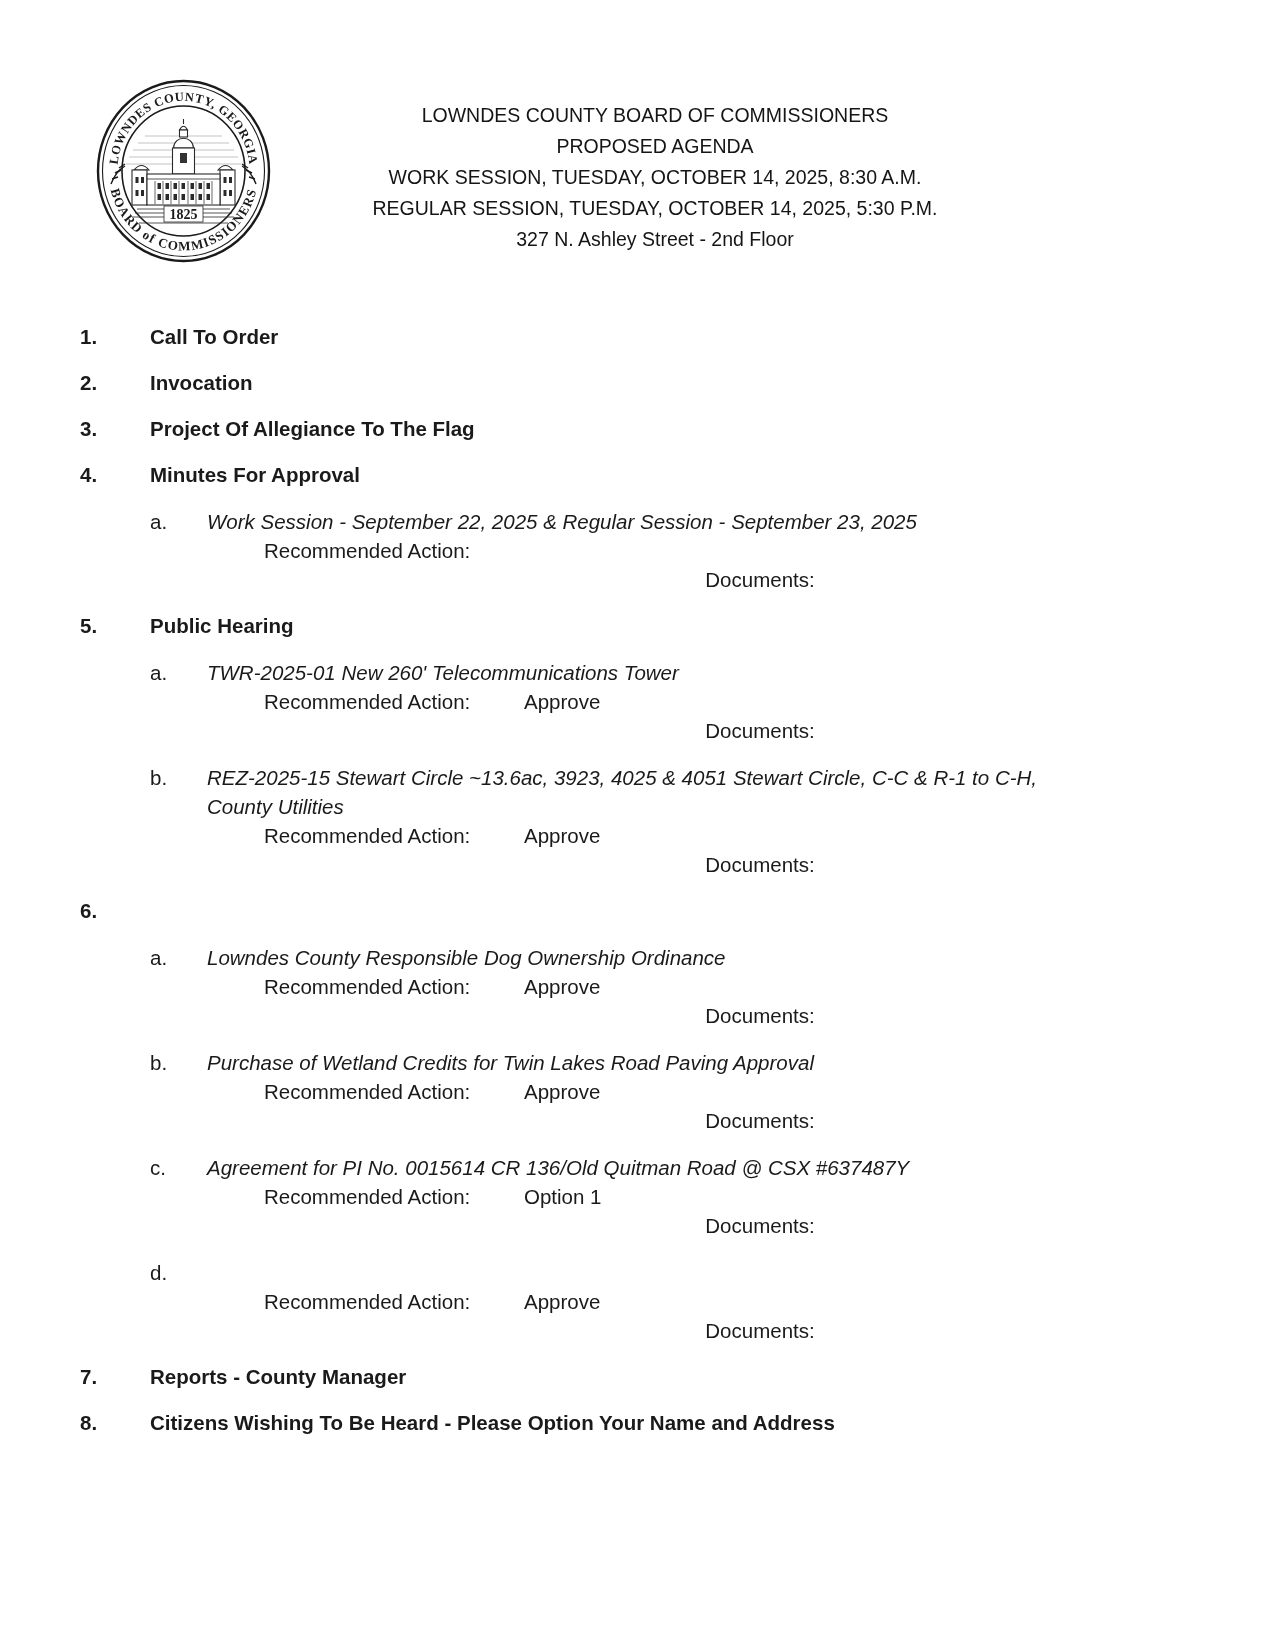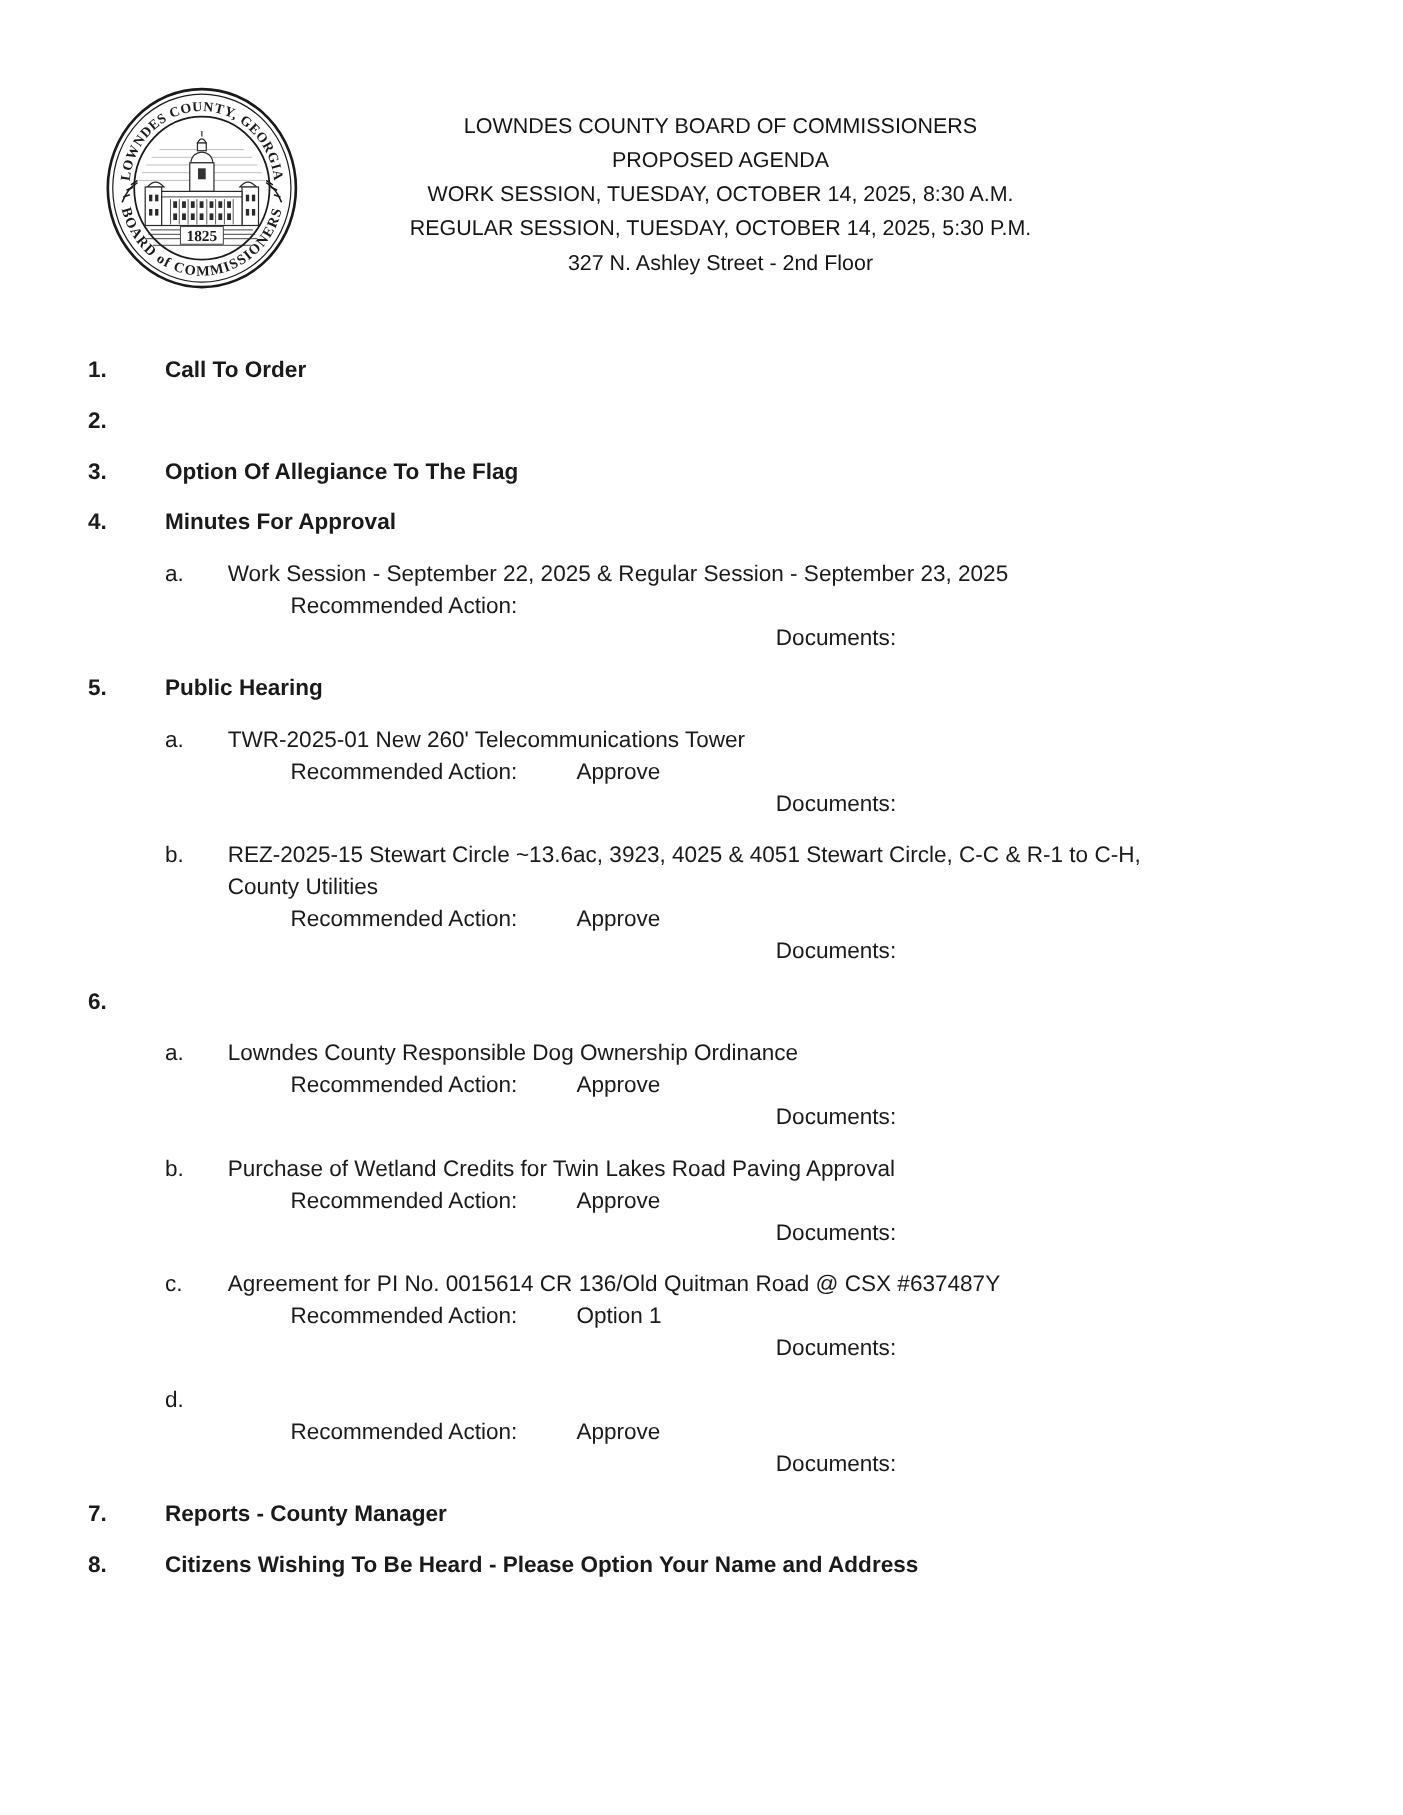--- a/index.html
+++ b/index.html
@@ -55,21 +55,21 @@
     display: flex;
     margin-top: 17px;
     font-weight: bold;
   }
   .item-num { flex: none; width: 70px; margin-left: 80px; }
   .item-title { flex: 1; padding-right: 36px; }
 
   .sub { margin-top: 18px; margin-left: 150px; }
   .sub-head { display: flex; }
   .sub-letter { flex: none; width: 57px; }
-  .sub-text { width: 860px; }
+  .sub-text { width: 860px; font-style: italic; }
   .ra-line { margin-left: 95px; }
   .ra-label { display: inline-block; width: 260px; margin-left: 19px; }
   .doc-line { margin-left: 95px; text-align: center; }
 </style>
 </head>
 <body>
 
 <div class="page">
 
   <div class="seal-wrap">
@@ -179,28 +179,29 @@
     <div class="item-head">
       <span class="item-num">1.</span>
       <span class="item-title">Call To Order</span>
     </div>
     <div class="subitems"></div>
   </div>
 
   <div class="item">
     <div class="item-head">
       <span class="item-num">2.</span>
+      <span class="item-title">Invocation</span>
     </div>
     <div class="subitems"></div>
   </div>
 
   <div class="item">
     <div class="item-head">
       <span class="item-num">3.</span>
-      <span class="item-title">Option Of Allegiance To The Flag</span>
+      <span class="item-title">Project Of Allegiance To The Flag</span>
     </div>
     <div class="subitems"></div>
   </div>
 
   <div class="item">
     <div class="item-head">
       <span class="item-num">4.</span>
       <span class="item-title">Minutes For Approval</span>
     </div>
     <div class="subitems">

